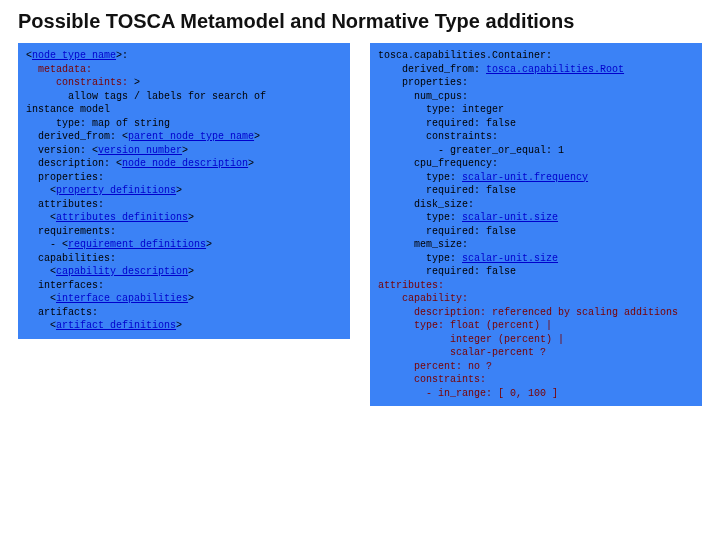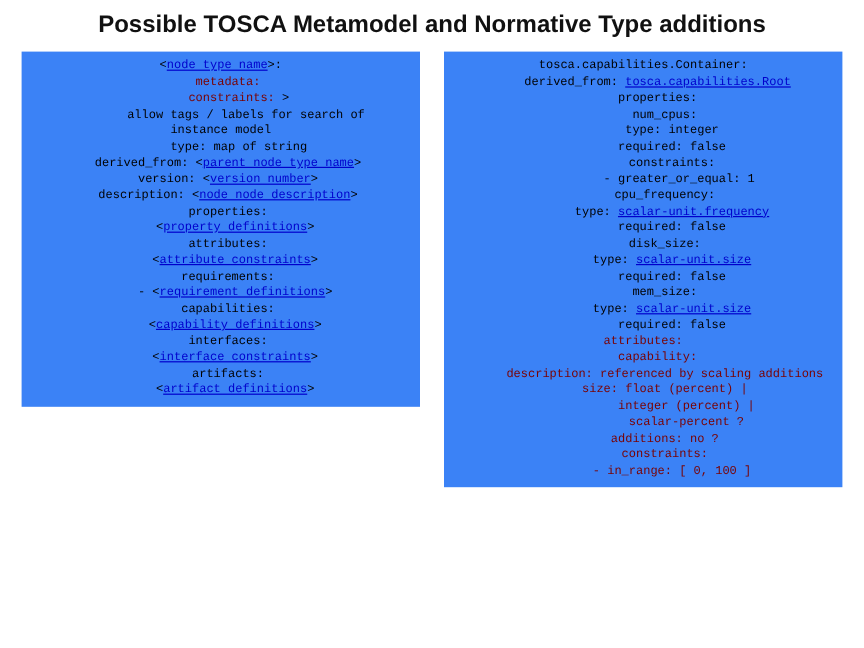--- a/index.html
+++ b/index.html
@@ -8,21 +8,20 @@
     width: 720px;
     height: 540px;
     background: #fff;
     font-family: Arial, Helvetica, sans-serif;
     color: #000;
     overflow: hidden;
   }
   .slide {
     padding: 10px 18px;
     box-sizing: border-box;
-    text-align: center;
   }
   .title {
     font-size: 20px;
     font-weight: bold;
     margin: 0 0 10px 0;
     color: #111;
   }
   .cols {
     display: flex;
     gap: 20px;
@@ -59,27 +58,27 @@
      <span class="kw">constraints:</span> &gt;
        allow tags / labels for search of
 instance model
      type: map of string
   derived_from: &lt;<span class="ph">parent node type name</span>&gt;
   version: &lt;<span class="ph">version number</span>&gt;
   description: &lt;<span class="ph">node node description</span>&gt;
   properties:
     &lt;<span class="ph">property definitions</span>&gt;
   attributes:
-    &lt;<span class="ph">attribute constraints</span>&gt;
+    &lt;<span class="ph">attributes definitions</span>&gt;
   requirements:
     - &lt;<span class="ph">requirement definitions</span>&gt;
   capabilities:
-    &lt;<span class="ph">capability definitions</span>&gt;
+    &lt;<span class="ph">capability description</span>&gt;
   interfaces:
-    &lt;<span class="ph">interface constraints</span>&gt;
+    &lt;<span class="ph">interface capabilities</span>&gt;
   artifacts:
     &lt;<span class="ph">artifact definitions</span>&gt;</div>
     </div>
     <div class="col">
       <div class="codebox">tosca.capabilities.Container:
     derived_from: <span class="ph">tosca.capabilities.Root</span>
     properties:
       num_cpus:
         type: integer
         required: false
@@ -90,21 +89,21 @@
         required: false
       disk_size:
         type: <span class="ph">scalar-unit.size</span>
         required: false
       mem_size:
         type: <span class="ph">scalar-unit.size</span>
         required: false
 <span class="kw">attributes:</span>
     <span class="kw">capability:</span>
       <span class="kw">description: referenced by scaling additions</span>
-      <span class="kw">size: float (percent) |</span>
+      <span class="kw">type: float (percent) |</span>
             <span class="kw">integer (percent) |</span>
             <span class="kw">scalar-percent ?</span>
-      <span class="kw">additions: no ?</span>
+      <span class="kw">percent: no ?</span>
       <span class="kw">constraints:</span>
         <span class="kw">- in_range: [ 0, 100 ]</span></div>
     </div>
   </div>
 </div>
 
 </body></html>

